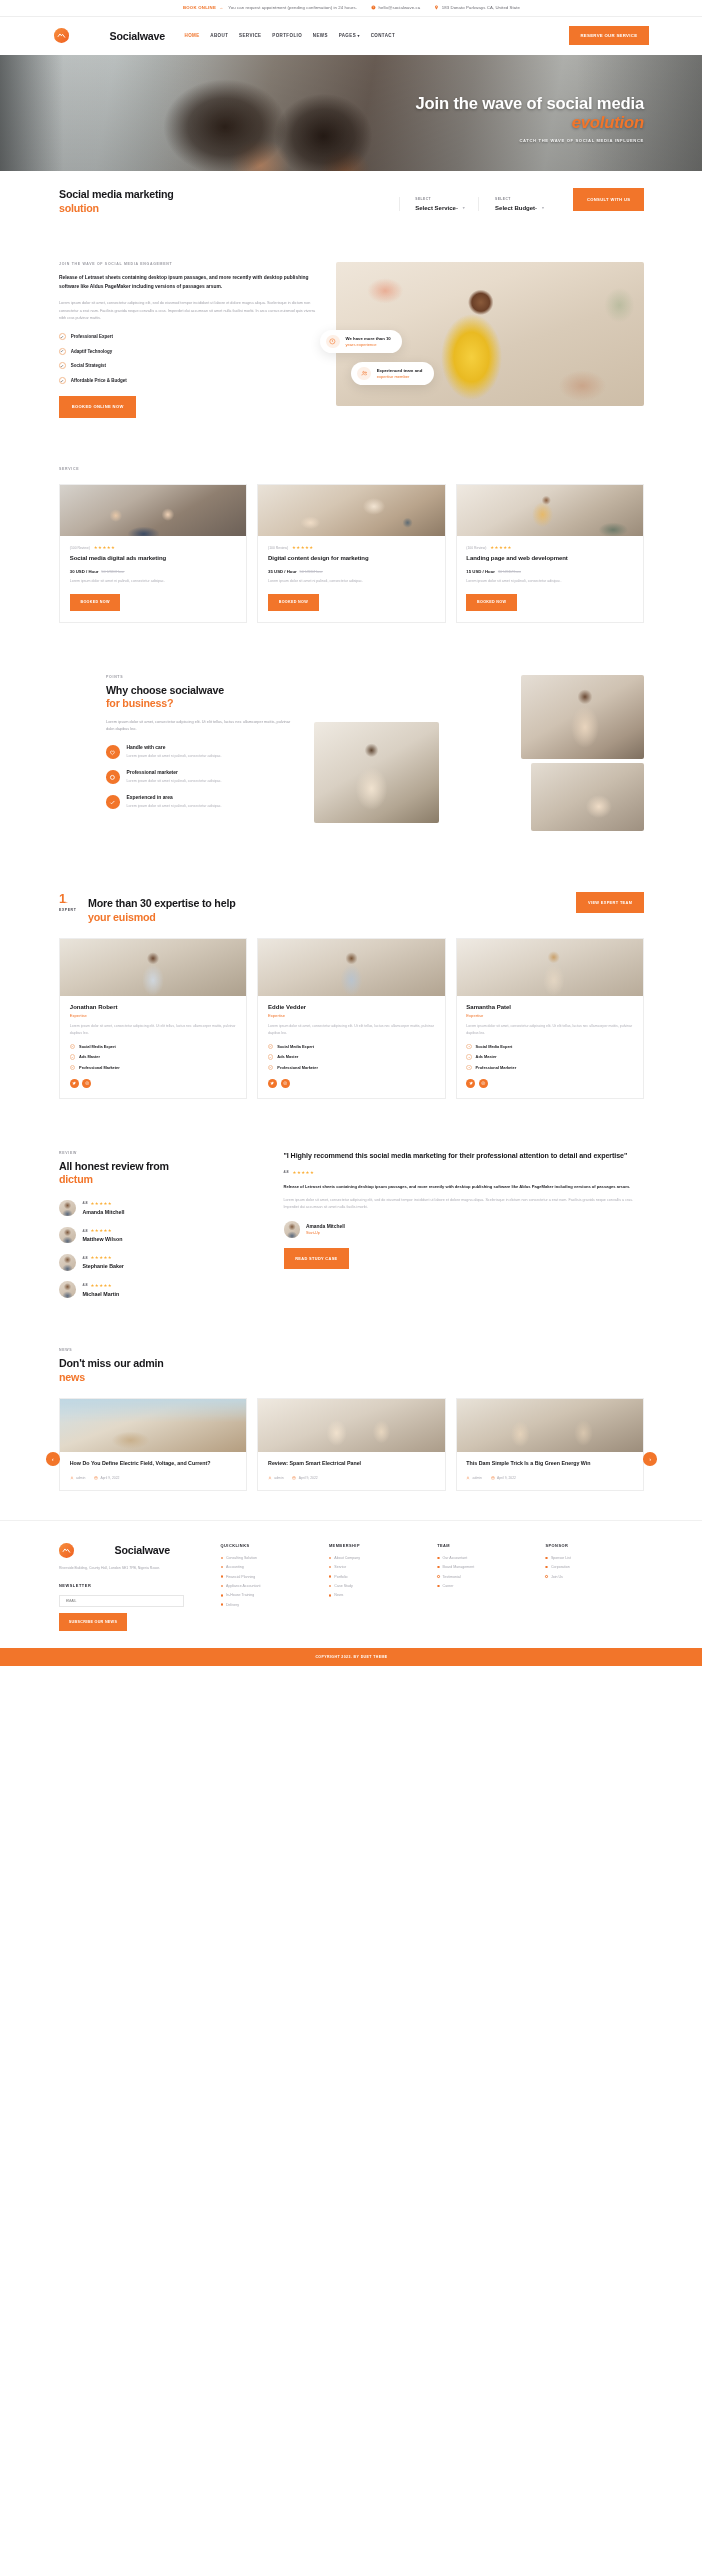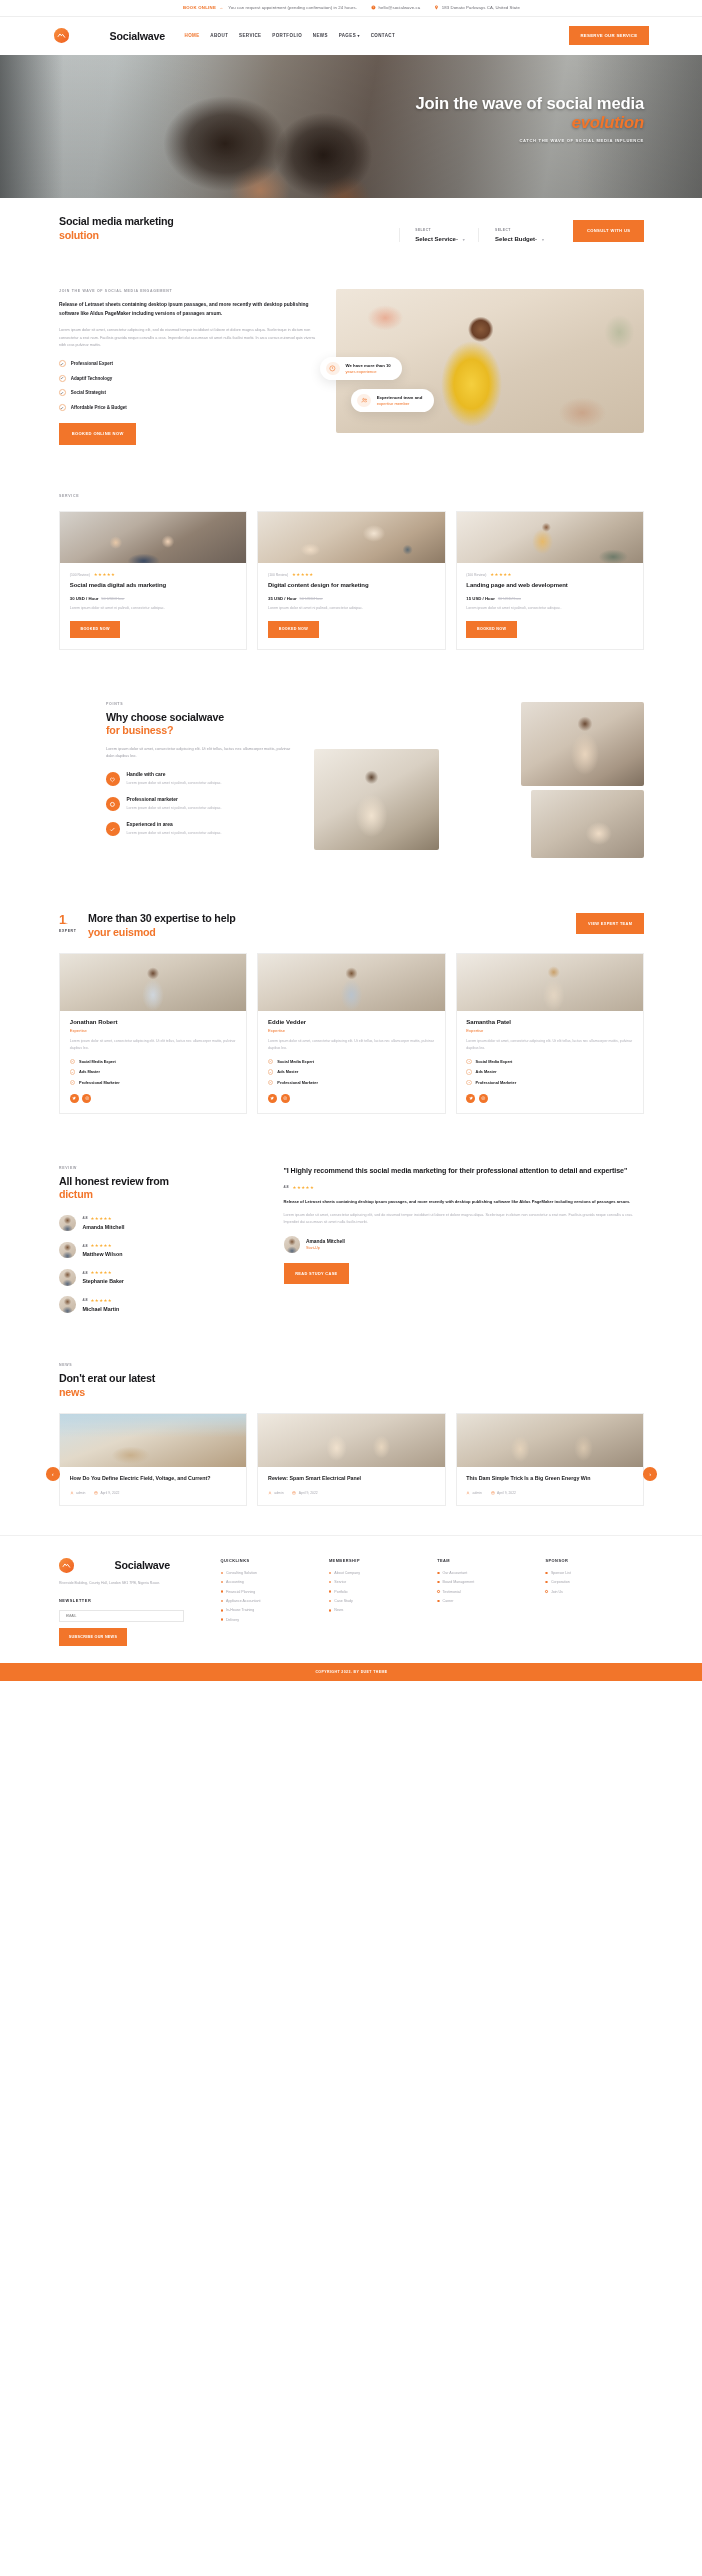--- a/index.html
+++ b/index.html
@@ -59,21 +59,21 @@
   .nav .caret { font-size: 3.9px; margin-left: 1.5px; color:#3c3c44;}
   .btn-reserve {
     margin-left: auto;
     background: #f2752a; color: #fff;
     font-size: 4.3px; font-weight: bold; letter-spacing: .07em;
     padding: 7.3px 11.7px; border: none; cursor: pointer;
   }
 
   
   .hero {
-    height: 143px; position: relative; overflow: hidden;
+    height: 116px; position: relative; overflow: hidden;
     background:
       linear-gradient(100deg,#dfe3e3 0%,#cfd5d5 16%, #b9bdbb 22%, #8c8379 38%, #6e6158 52%, #8f8a84 66%, #b9bab6 78%, #9a9a96 100%);
   }
   .hero:before {
     content:""; position:absolute; inset:0;
     background:
       radial-gradient(ellipse 88px 68px at 32% 62%, rgba(40,26,18,.92) 0%, rgba(40,26,18,.6) 42%, rgba(40,26,18,0) 70%),
       radial-gradient(ellipse 68px 59px at 46% 70%, rgba(30,18,12,.88) 0%, rgba(30,18,12,.5) 45%, rgba(30,18,12,0) 72%),
       radial-gradient(ellipse 45px 39px at 37% 95%, rgba(214,150,108,.85) 0%, rgba(214,150,108,0) 68%),
       radial-gradient(ellipse 39px 35px at 49% 100%, rgba(150,96,62,.8) 0%, rgba(150,96,62,0) 66%),
@@ -97,21 +97,21 @@
   .hero-title .accent { color: #f2752a; font-style: italic; }
   .hero-sub {
     margin-top: 4.9px; font-size: 4.1px; letter-spacing: .16em;
     color: rgba(255,255,255,.92); font-weight: bold;
     text-shadow: 0 1px 2px rgba(0,0,0,.4);
   }
 
   
   .consult {
     background: #fff; padding: 17.6px 59px 19.5px;
-    display: flex; align-items: flex-end; gap: 0;
+    display: flex; align-items: flex-start; gap: 0;
   }
   .consult-title { font-size: 10.7px; font-weight: bold; line-height: 1.26; letter-spacing: -.02em; }
   .consult-title .accent { color: #f2752a; }
   .select-group { display: flex; align-items: flex-end; gap: 0; margin-left: auto; }
   .sel {
     padding: 0 13.7px 0 15.6px; border-left: 1px solid #ececec; min-width: 70px;
   }
   .sel .lab { font-size: 3.3px; letter-spacing: .14em; font-weight: bold; color: #87878f; }
   .sel .val {
     font-size: 6px; font-weight: bold; color: #17171b; margin-top: 3.9px;
@@ -608,21 +608,21 @@
     </div>
   </div>
   </div>
 
   <div class="team">
     <div class="team-head">
       <div>
         <div class="big-num"><span>1</span><span class="dot">.</span></div>
         <div class="big-lab">EXPERT</div>
       </div>
-      <div class="h2" style="margin-top:4px">
+      <div class="h2" style="margin-top:16px">
         <span>More than 30 expertise to help</span><br>
         <span class="accent">your euismod</span>
       </div>
       <button class="btn-team">VIEW EXPERT TEAM</button>
     </div>
     <div class="team-cards">
       <div class="tcard">
         <div class="tcard-img tc-1"></div>
         <div class="tcard-body">
           <div class="tname">Jonathan Robert</div>
@@ -833,21 +833,21 @@
         </span>
       </div>
       <button class="btn-case">READ STUDY CASE</button>
     </div>
   </div>
   </div>
 
   <div class="news">
     <div class="eyebrow">NEWS</div>
     <div class="h2">
-      <span>Don't erat our latest</span><br>
+      <span>Don't miss our admin</span><br>
       <span class="accent">news</span>
     </div>
     <div class="news-cards">
       <div class="ncard">
         <div class="ncard-img nc-1"></div>
         <div class="ncard-body">
           <div class="ntitle">How Do You Define Electric Field, Voltage, and Current?</div>
           <div class="nmeta">
             <span>
                 <svg viewBox="0 0 24 24" fill="none" stroke="currentColor" stroke-width="2">

